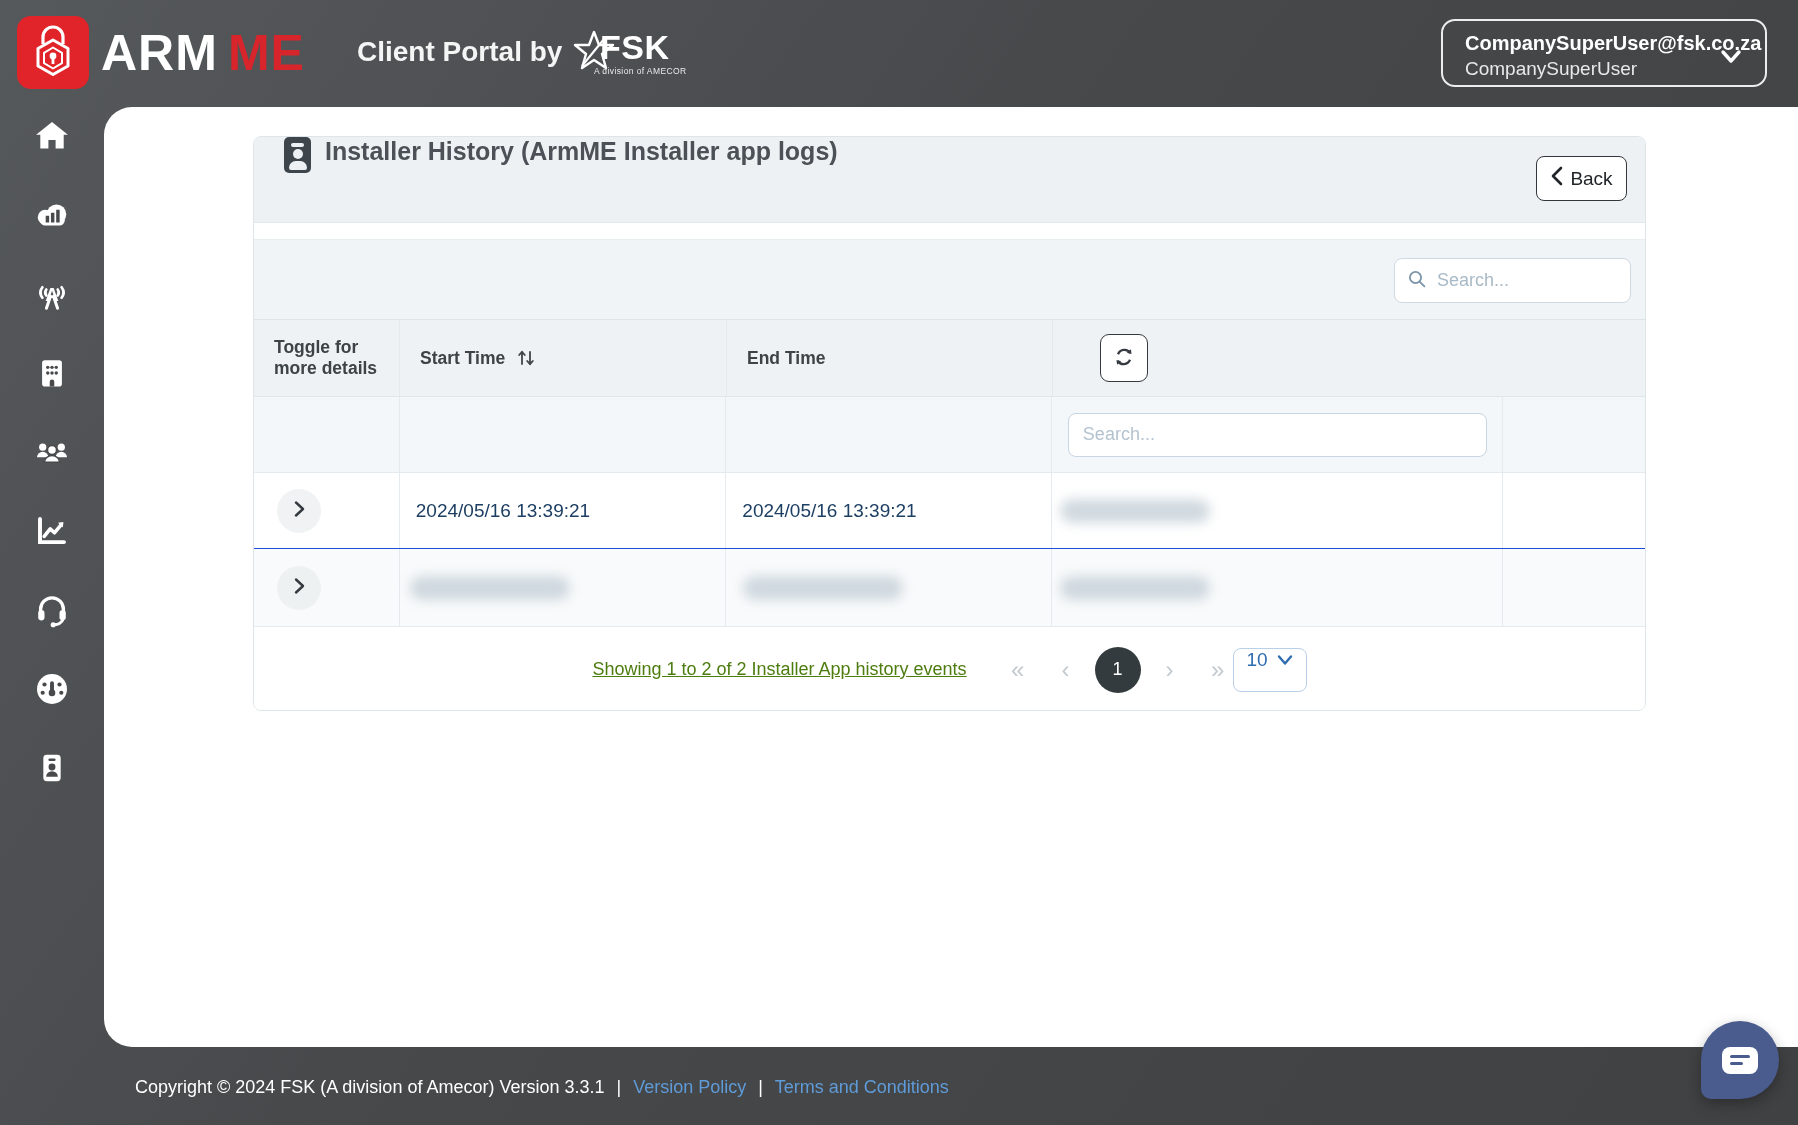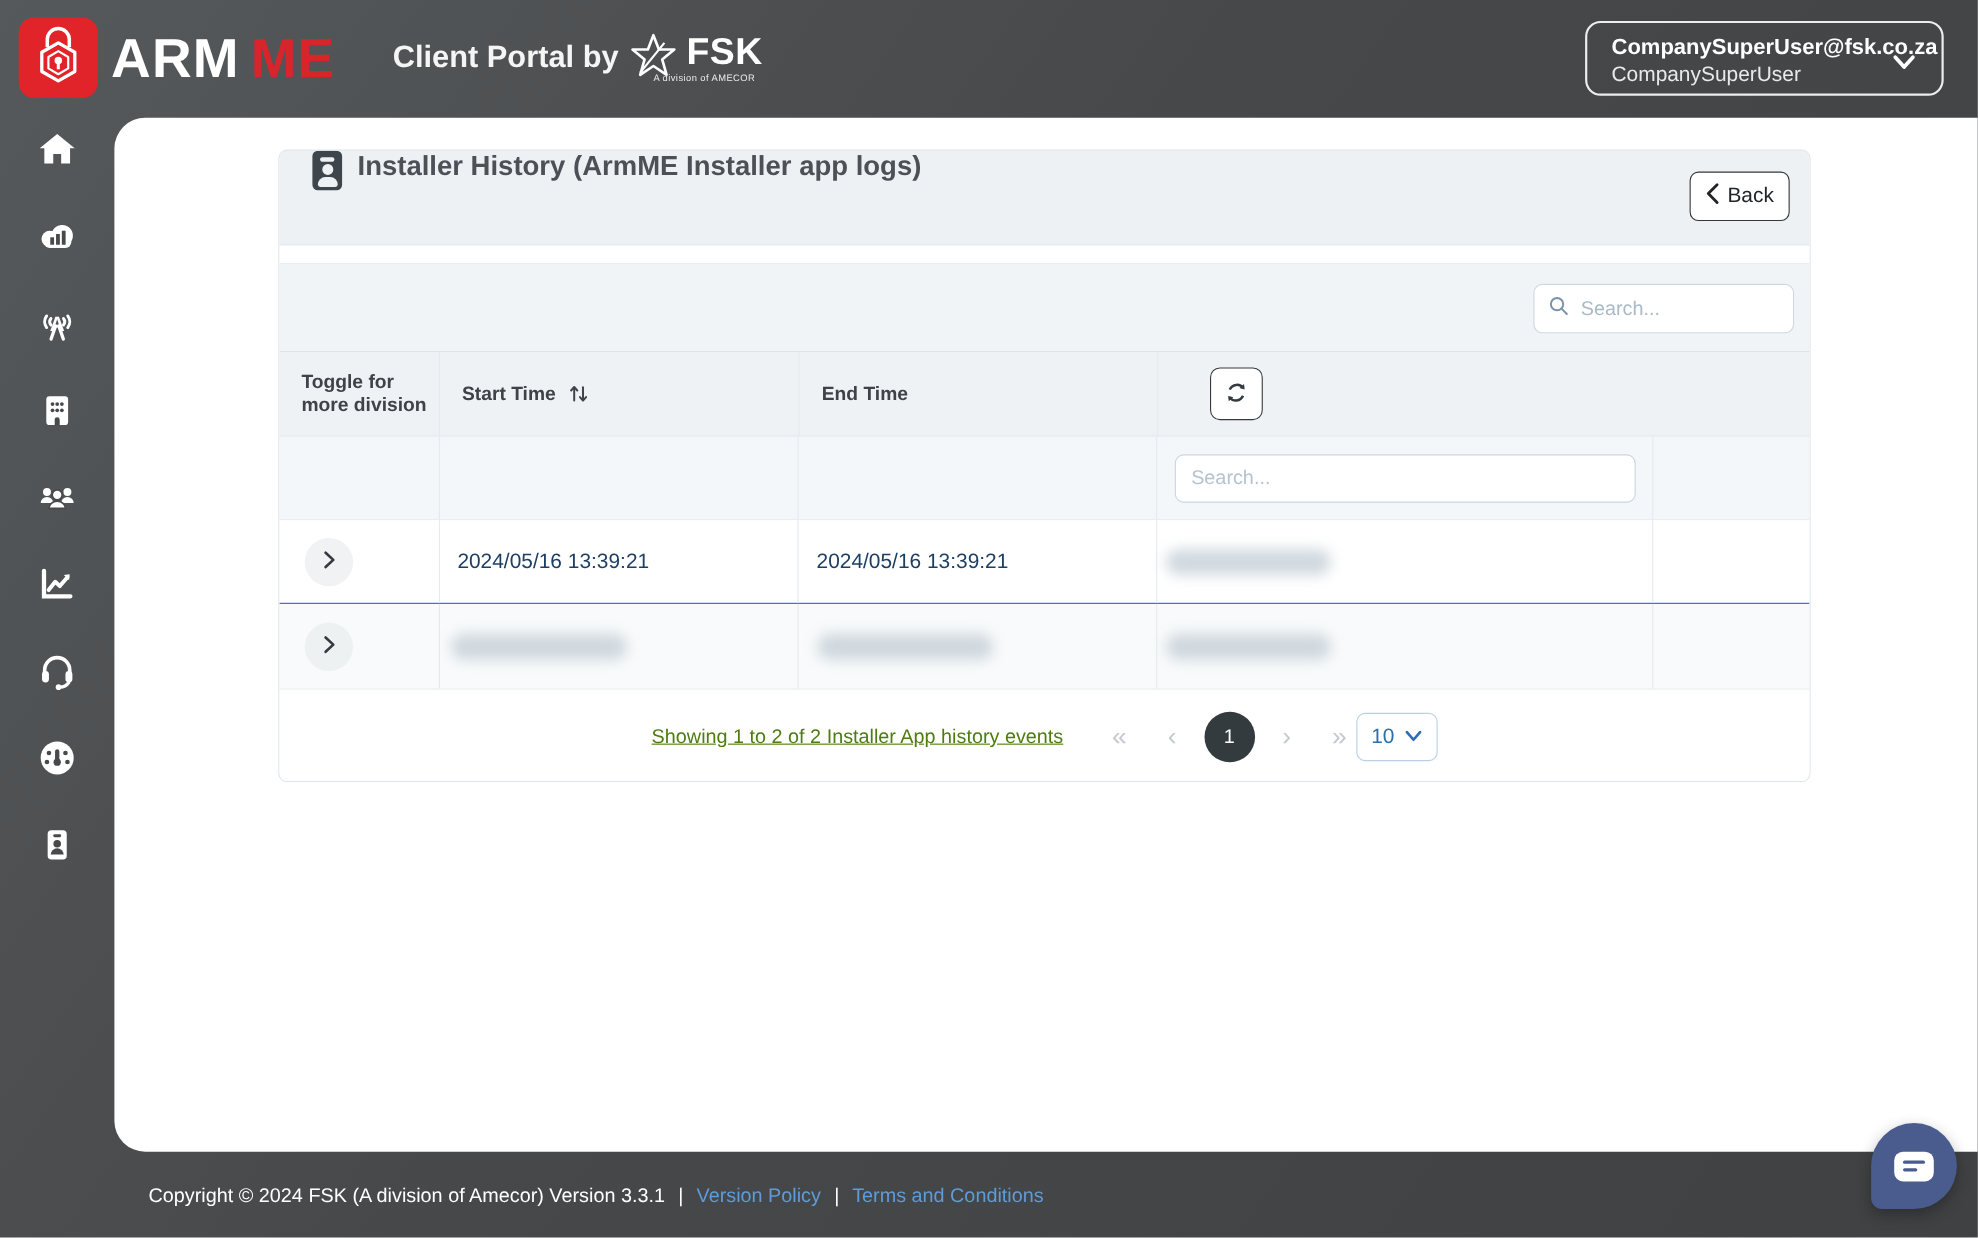--- a/index.html
+++ b/index.html
@@ -10,21 +10,21 @@
   
   .topbar { position:absolute; left:0; top:0; width:1798px; height:107px; }
   .logo-square { position:absolute; left:17px; top:16px; width:72px; height:73px;
     background:#e0242a; border-radius:14px; display:flex; align-items:center; justify-content:center; }
   .brand-text { position:absolute; left:101px; top:24px; font-size:50px; font-weight:800;
     letter-spacing:1px; color:#ffffff; }
   .brand-text .me { color:#d8252b; margin-left:10px; }
   .portal-title { position:absolute; left:357px; top:36px; font-size:28px; font-weight:700; color:#f4f5f5; }
   .fsk { position:absolute; left:572px; top:28px; width:120px; height:56px; color:#fff; }
   .fsk .star { position:absolute; left:0; top:2px; }
-  .fsk .fsk-name { position:absolute; left:52px; top:0px; font-size:34px; font-weight:800; letter-spacing:.5px; }
+  .fsk .fsk-name { position:absolute; left:28px; top:0px; font-size:34px; font-weight:800; letter-spacing:.5px; }
   .fsk .fsk-tag { position:absolute; left:22px; top:38px; font-size:8.5px; color:#e9eaea; letter-spacing:.4px; white-space:nowrap; }
   .user-box { position:absolute; right:31px; top:19px; width:326px; height:68px;
     border:2px solid #eceeee; border-radius:14px; padding:9px 60px 0 22px; cursor:pointer; }
   .user-email { font-size:20px; font-weight:700; color:#ffffff; line-height:26px; white-space:nowrap; }
   .user-name { font-size:19px; color:#e7e9ea; line-height:25px; }
   .user-chevron { position:absolute; right:22px; top:24px; }
 
   
   .sidebar { position:absolute; left:0; top:107px; width:104px; bottom:0;
     display:flex; flex-direction:column; align-items:center; padding-top:10px; gap:39px; }
@@ -86,21 +86,21 @@
   
   .pag { height:85px; display:flex; align-items:center; justify-content:center; background:#fff; }
   .pag-summary { font-size:18px; color:#4d7c0f;text-decoration:underline; }
   .pag-nav { display:flex; align-items:center; margin-left:36px; }
   .pg-arrow { font-size:24px; color:#c3c9ce; background:none; border:none; width:30px; text-align:center;
     cursor:pointer; line-height:1; padding:0; font-family:"Liberation Sans", sans-serif; }
   .pg-arrow + .pg-arrow { margin-left:18px; }
   .pg-current { margin:0 14px; width:46px; height:46px; border-radius:50%; background:#343b3e; color:#fff;
     font-size:18px; border:none; cursor:pointer; font-family:"Liberation Sans", sans-serif; }
   .page-size { width:74px; height:44px; border:1.5px solid #b9d0e8; border-radius:8px;
-    background:#fff; display:flex; align-items:center; justify-content:center; gap:9px;
+    background:#fff; display:flex; justify-content:center; gap:9px;
     font-size:19px; color:#2e6db0; cursor:pointer; }
 
   
   .footer { position:absolute; left:135px; top:1077px; font-size:18px; color:#ffffff; }
   .footer a { color:#5f9bd8; text-decoration:none; cursor:pointer; }
   .footer .sep { margin:0 7px; }
 
   
   .chat-fab { position:absolute; left:1701px; top:1021px; width:78px; height:78px; background:#4a5c8e;
     border-radius:39px 39px 39px 10px; box-shadow:0 5px 14px rgba(0,0,0,.3); cursor:pointer;
@@ -279,21 +279,21 @@
           <svg width="20" height="20" viewBox="0 0 20 20">
               <circle cx="8.5" cy="8.5" r="5.6" stroke="#7b93a8" stroke-width="1.8" fill="none"></circle>
               <line x1="12.8" y1="12.8" x2="17.4" y2="17.4" stroke="#7b93a8" stroke-width="1.8" stroke-linecap="round"></line>
             </svg>
         </span>
         <input placeholder="Search..." style="">
       </div>
     </div>
 
     <div class="trow thead">
-      <div class="cell c0 th">Toggle for more division</div>
+      <div class="cell c0 th">Toggle for more details</div>
       <div class="cell c1 th">
         <span>Start Time</span>
         <span class="sort">
           <svg width="22" height="22" viewBox="0 0 22 22">
             <line x1="7" y1="5.5" x2="7" y2="17" stroke="#3e4448" stroke-width="1.8" stroke-linecap="round"></line>
             <polyline points="4.2,8 7,4.8 9.8,8" stroke="#3e4448" stroke-width="1.8" fill="none" stroke-linecap="round" stroke-linejoin="round"></polyline>
             <line x1="15" y1="5" x2="15" y2="16.5" stroke="#3e4448" stroke-width="1.8" stroke-linecap="round"></line>
             <polyline points="12.2,14 15,17.2 17.8,14" stroke="#3e4448" stroke-width="1.8" fill="none" stroke-linecap="round" stroke-linejoin="round"></polyline>
           </svg>
         </span>

